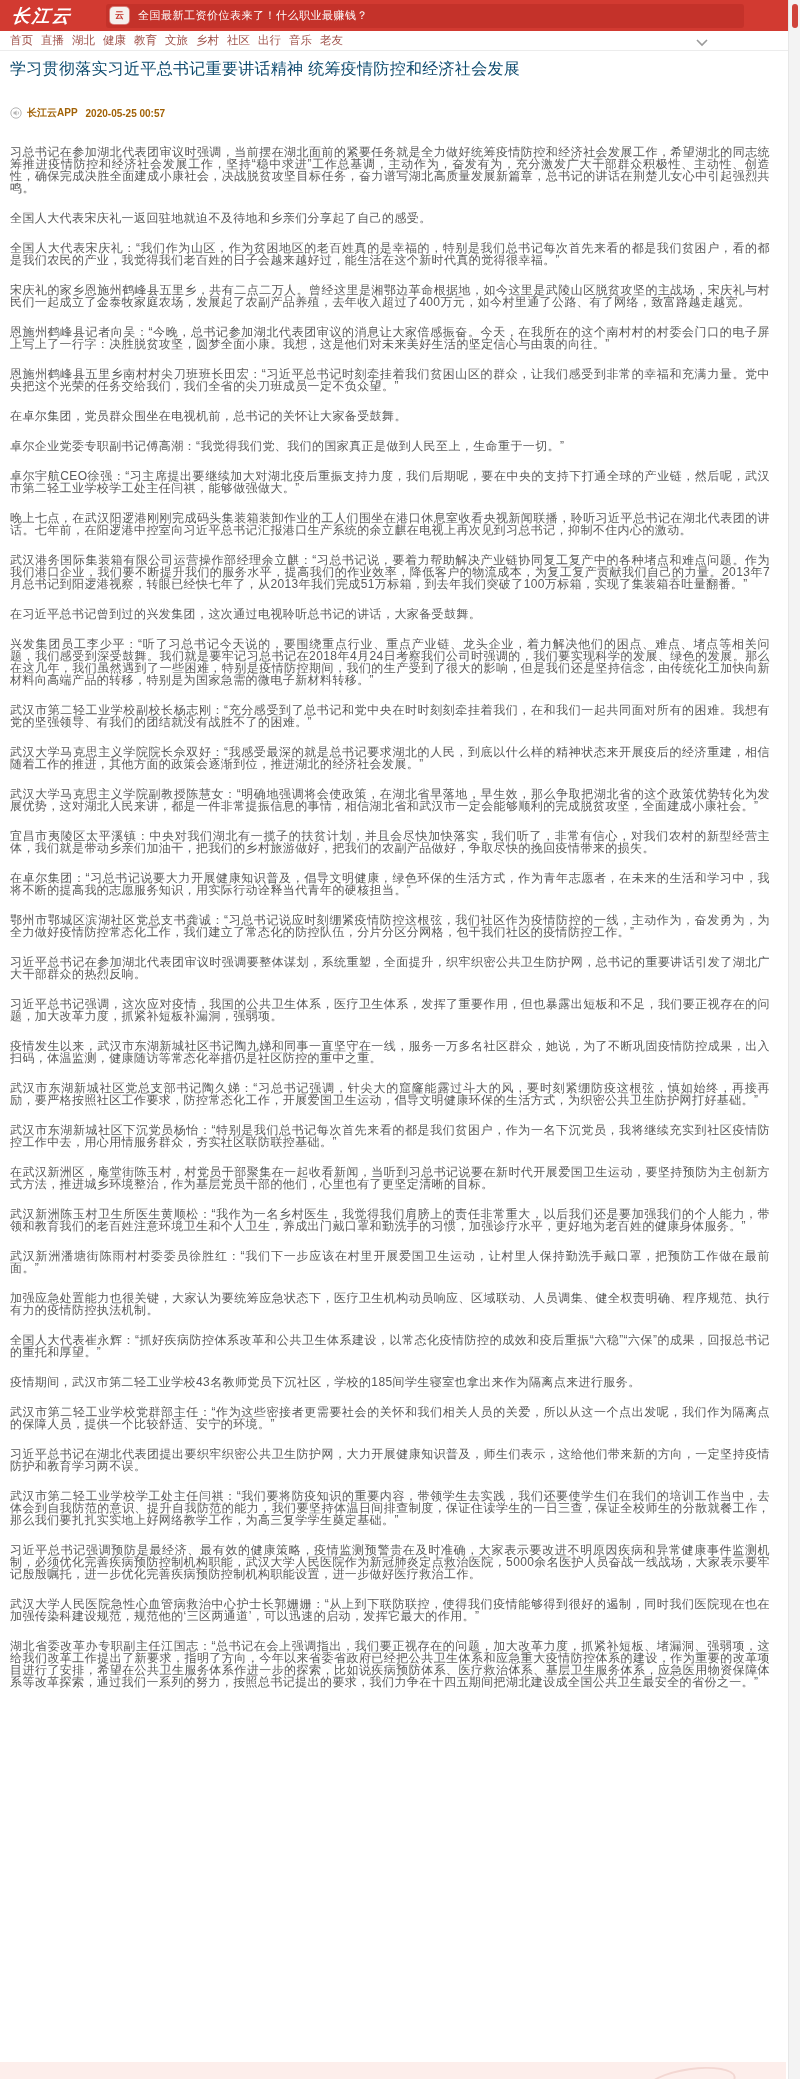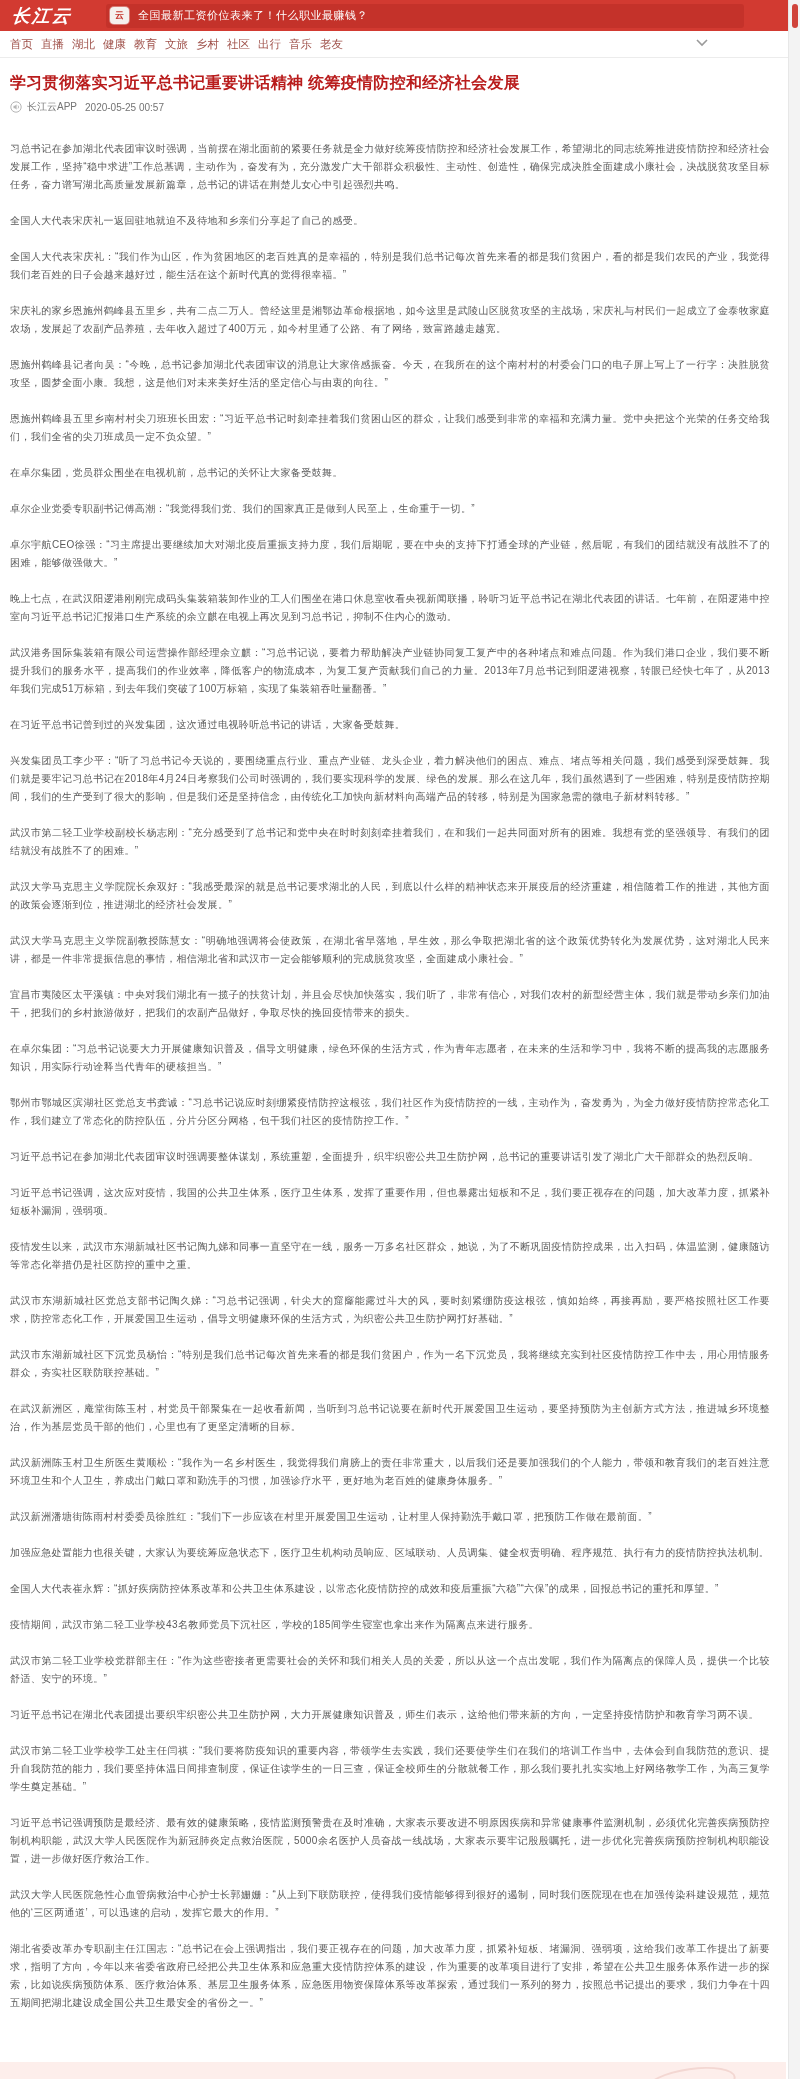--- a/index.html
+++ b/index.html
@@ -25,41 +25,41 @@
   }
   .banner-appicon {
     width:19px; height:17px; background:#f5f0ee; border-radius:4px;
     margin-left:4px; display:flex; align-items:center; justify-content:center;
     color:#c4322a; font-size:9px; font-weight:bold;
     box-shadow:0 0 0 1px rgba(255,255,255,0.35);
   }
   .banner-text { color:#ffffff; font-size:11px; margin-left:9px; letter-spacing:0.5px; }
   
   .nav-bar {
-    position:absolute; top:31px; left:0; right:12px; height:27px;
+    position:absolute; top:31px; left:0; right:12px; height:20px;
     background:#ffffff; border-bottom:1px solid #ececec;
     display:flex; align-items:center; padding-left:10px;
   }
   .nav-item {
     font-size:11.5px; color:#a0524b; margin-right:8px; cursor:pointer; white-space:nowrap;
   }
   .nav-chevron { position:absolute; left:695px; top:7px; cursor:pointer; }
   
   .article { position:absolute; top:58px; left:0; right:12px; padding:0 18px 0 10px; }
   .article-title {
-    font-size:16px; font-weight:bold; color:#b91c1c; line-height:22px;
-    margin-top:14px; letter-spacing:0.3px;
+    font-size:16px; font-weight:normal; color:#0c4a6e; line-height:22px;
+    letter-spacing:0.3px;
   }
-  .byline { display:flex; align-items:center; margin-top:6px; color:#737373; }
+  .byline { display:flex; align-items:center; margin-top:26px; color:#a16207;font-weight:bold; }
   .byline-icon { display:flex; align-items:center; margin-right:5px; }
   .byline-source { font-size:10px; margin-right:8px; }
   .byline-time { font-size:10px; }
   .article-body { margin-top:26px; }
   .article-body p {
-    font-size:10px; line-height:18px; color:#595959;
+    font-size:12px; line-height:12px; color:#595959;
     margin-bottom:18px; letter-spacing:0.4px; text-align:justify;
   }
   
   .footer-strip {
     position:absolute; bottom:0; left:0; right:14px; height:17px;
     background:#fdeeeb; overflow:hidden;
   }
   .footer-swoosh {
     position:absolute; right:50px; top:6px; width:90px; height:30px;
     border:2px solid #f3d7d2; border-radius:50%; transform:rotate(-8deg);
@@ -123,21 +123,21 @@
 
   <div class="article-body">
     <p>习总书记在参加湖北代表团审议时强调，当前摆在湖北面前的紧要任务就是全力做好统筹疫情防控和经济社会发展工作，希望湖北的同志统筹推进疫情防控和经济社会发展工作，坚持“稳中求进”工作总基调，主动作为，奋发有为，充分激发广大干部群众积极性、主动性、创造性，确保完成决胜全面建成小康社会，决战脱贫攻坚目标任务，奋力谱写湖北高质量发展新篇章，总书记的讲话在荆楚儿女心中引起强烈共鸣。</p>
     <p>全国人大代表宋庆礼一返回驻地就迫不及待地和乡亲们分享起了自己的感受。</p>
     <p>全国人大代表宋庆礼：“我们作为山区，作为贫困地区的老百姓真的是幸福的，特别是我们总书记每次首先来看的都是我们贫困户，看的都是我们农民的产业，我觉得我们老百姓的日子会越来越好过，能生活在这个新时代真的觉得很幸福。”</p>
     <p>宋庆礼的家乡恩施州鹤峰县五里乡，共有二点二万人。曾经这里是湘鄂边革命根据地，如今这里是武陵山区脱贫攻坚的主战场，宋庆礼与村民们一起成立了金泰牧家庭农场，发展起了农副产品养殖，去年收入超过了400万元，如今村里通了公路、有了网络，致富路越走越宽。</p>
     <p>恩施州鹤峰县记者向吴：“今晚，总书记参加湖北代表团审议的消息让大家倍感振奋。今天，在我所在的这个南村村的村委会门口的电子屏上写上了一行字：决胜脱贫攻坚，圆梦全面小康。我想，这是他们对未来美好生活的坚定信心与由衷的向往。”</p>
     <p>恩施州鹤峰县五里乡南村村尖刀班班长田宏：“习近平总书记时刻牵挂着我们贫困山区的群众，让我们感受到非常的幸福和充满力量。党中央把这个光荣的任务交给我们，我们全省的尖刀班成员一定不负众望。”</p>
     <p>在卓尔集团，党员群众围坐在电视机前，总书记的关怀让大家备受鼓舞。</p>
     <p>卓尔企业党委专职副书记傅高潮：“我觉得我们党、我们的国家真正是做到人民至上，生命重于一切。”</p>
-    <p>卓尔宇航CEO徐强：“习主席提出要继续加大对湖北疫后重振支持力度，我们后期呢，要在中央的支持下打通全球的产业链，然后呢，有我们的团结就没有战胜不了的困难，能够做强做大。”</p>
+    <p>卓尔宇航CEO徐强：“习主席提出要继续加大对湖北疫后重振支持力度，我们后期呢，要在中央的支持下打通全球的产业链，然后呢，武汉市第二轻工业学校学工处主任闫祺，能够做强做大。”</p>
     <p>晚上七点，在武汉阳逻港刚刚完成码头集装箱装卸作业的工人们围坐在港口休息室收看央视新闻联播，聆听习近平总书记在湖北代表团的讲话。七年前，在阳逻港中控室向习近平总书记汇报港口生产系统的余立麒在电视上再次见到习总书记，抑制不住内心的激动。</p>
     <p>武汉港务国际集装箱有限公司运营操作部经理余立麒：“习总书记说，要着力帮助解决产业链协同复工复产中的各种堵点和难点问题。作为我们港口企业，我们要不断提升我们的服务水平，提高我们的作业效率，降低客户的物流成本，为复工复产贡献我们自己的力量。2013年7月总书记到阳逻港视察，转眼已经快七年了，从2013年我们完成51万标箱，到去年我们突破了100万标箱，实现了集装箱吞吐量翻番。”</p>
     <p>在习近平总书记曾到过的兴发集团，这次通过电视聆听总书记的讲话，大家备受鼓舞。</p>
     <p>兴发集团员工李少平：“听了习总书记今天说的，要围绕重点行业、重点产业链、龙头企业，着力解决他们的困点、难点、堵点等相关问题，我们感受到深受鼓舞。我们就是要牢记习总书记在2018年4月24日考察我们公司时强调的，我们要实现科学的发展、绿色的发展。那么在这几年，我们虽然遇到了一些困难，特别是疫情防控期间，我们的生产受到了很大的影响，但是我们还是坚持信念，由传统化工加快向新材料向高端产品的转移，特别是为国家急需的微电子新材料转移。”</p>
     <p>武汉市第二轻工业学校副校长杨志刚：“充分感受到了总书记和党中央在时时刻刻牵挂着我们，在和我们一起共同面对所有的困难。我想有党的坚强领导、有我们的团结就没有战胜不了的困难。”</p>
     <p>武汉大学马克思主义学院院长佘双好：“我感受最深的就是总书记要求湖北的人民，到底以什么样的精神状态来开展疫后的经济重建，相信随着工作的推进，其他方面的政策会逐渐到位，推进湖北的经济社会发展。”</p>
     <p>武汉大学马克思主义学院副教授陈慧女：“明确地强调将会使政策，在湖北省早落地，早生效，那么争取把湖北省的这个政策优势转化为发展优势，这对湖北人民来讲，都是一件非常提振信息的事情，相信湖北省和武汉市一定会能够顺利的完成脱贫攻坚，全面建成小康社会。”</p>
     <p>宜昌市夷陵区太平溪镇：中央对我们湖北有一揽子的扶贫计划，并且会尽快加快落实，我们听了，非常有信心，对我们农村的新型经营主体，我们就是带动乡亲们加油干，把我们的乡村旅游做好，把我们的农副产品做好，争取尽快的挽回疫情带来的损失。</p>
     <p>在卓尔集团：“习总书记说要大力开展健康知识普及，倡导文明健康，绿色环保的生活方式，作为青年志愿者，在未来的生活和学习中，我将不断的提高我的志愿服务知识，用实际行动诠释当代青年的硬核担当。”</p>
     <p>鄂州市鄂城区滨湖社区党总支书龚诚：“习总书记说应时刻绷紧疫情防控这根弦，我们社区作为疫情防控的一线，主动作为，奋发勇为，为全力做好疫情防控常态化工作，我们建立了常态化的防控队伍，分片分区分网格，包干我们社区的疫情防控工作。”</p>

